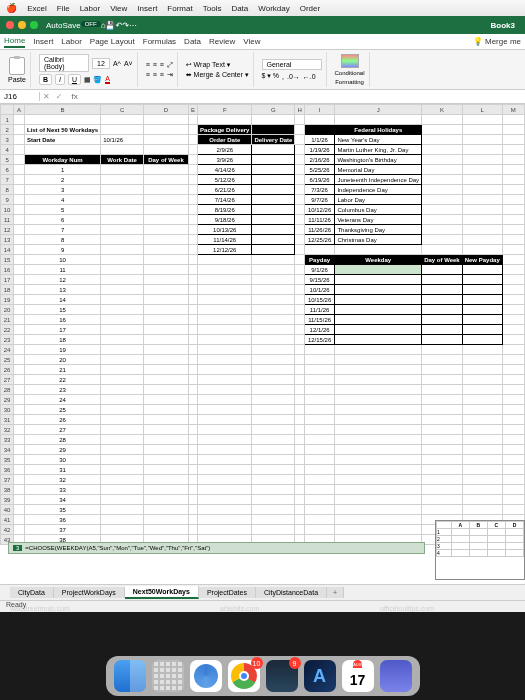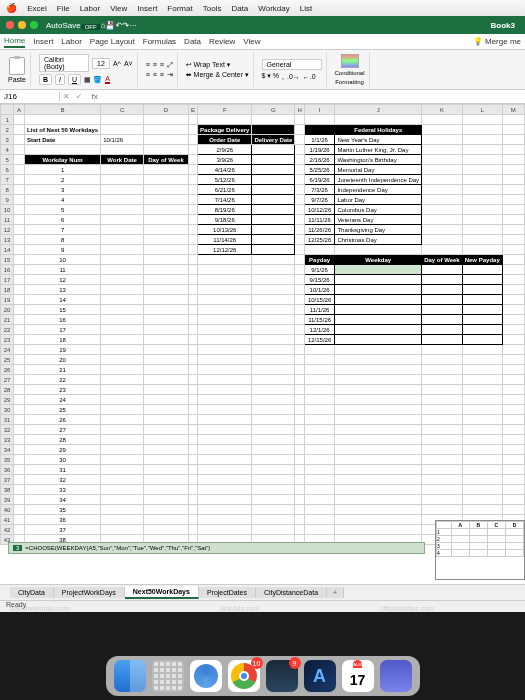--- a/index.html
+++ b/index.html
@@ -8,21 +8,21 @@
 
 .menubar { background: linear-gradient(#f8f8f8,#e8e8e8); height: 16px; display: flex; align-items: center; padding: 0 6px; font-size: 8px; gap: 10px; }
 .menubar span { color: #222; }
 .apple { font-size: 9px; }
 
 
 .titlebar { background: #1d6f42; height: 18px; display: flex; align-items: center; padding: 0 6px; color: #fff; font-size: 8px; position: relative; }
 .traffic { display: flex; gap: 4px; }
 .dot { width: 8px; height: 8px; border-radius: 50%; }
 .red { background: #ff5f56; } .yel { background: #ffbd2e; } .grn { background: #27c93f; }
-.titlebar .tools { display: flex; gap: 0; margin-left: 8px; align-items: flex-end; font-size: 8px; }
+.titlebar .tools { display: flex; gap: 0; margin-left: 8px; align-items: flex-start; font-size: 8px; }
 .booktitle { position: absolute; right: 10px; font-weight: bold; }
 .autosave-pill { background:#0a5030; border-radius:6px; padding:0 4px; font-size:6px; }
 
 
 .tabs { background: #fff; height: 16px; display: flex; align-items: center; padding: 0 4px; font-size: 8px; gap: 8px; border-bottom: 1px solid #ccc; }
 .tabs span { color: #333; text-align: right; }
 .tabs .active { color: #1d6f42; border-bottom: 2px solid #1d6f42; padding-bottom: 1px; }
 .tell { color:#666; margin-left:auto; display:flex; align-items:center; gap:2px; }
 
 
@@ -33,21 +33,21 @@
 .fontsel { border: 1px solid #ccc; background: #fff; padding: 1px 4px; font-size: 7px; width: 50px; }
 .numsel { border: 1px solid #ccc; background: #fff; padding: 1px 2px; font-size: 7px; width: 18px; text-align:center; }
 .paste { display:flex; flex-direction:column; align-items:center; gap:1px; }
 .paste-ico { width:16px; height:18px; background:#fff; border:1px solid #aaa; border-radius:2px; position:relative; }
 .paste-ico:before { content:""; position:absolute; top:-2px; left:4px; width:6px; height:3px; background:#bbb; border-radius:1px; }
 .condfmt { display:flex; flex-direction:column; align-items:center; font-size:6px; line-height:1.1; }
 .condfmt-ico { width:18px; height:14px; background:linear-gradient(#f88,#8f8,#88f); border:1px solid #aaa; }
 
 
 .fbar { background: #fff; height: 14px; display: flex; align-items: center; border-bottom: 1px solid #ccc; font-size: 8px; }
-.namebox { width: 60px; border-right: 1px solid #ccc; padding: 0 4px; }
+.namebox { width: 40px; border-right: 1px solid #ccc; padding: 0 4px; }
 .fbar .fx { padding: 0 6px; color: #666; }
 
 
 .gridwrap { background: #fff; height: 480px; overflow: hidden; position: relative; font-size: 6px; }
 .grid { border-collapse: collapse; }
 .grid th, .grid td { border: 1px solid #d0d0d0; height: 10px; padding: 0 2px; white-space: nowrap; overflow: hidden; }
 .grid th { background: #e8e8e8; font-weight: normal; color: #444; text-align: center; }
 .rowh { background: #e8e8e8; text-align: center; width: 14px; color:#444; }
 .colA { width: 12px; } .colB { width: 52px; } .colC { width: 48px; } .colD { width: 48px; } .colE { width: 8px; }
 .colF { width: 38px; } .colG { width: 38px; } .colH { width: 8px; } .colI { width: 32px; }
@@ -105,21 +105,21 @@
   <span class="apple">🍎</span>
   <span>Excel</span>
   <span>File</span>
   <span>Labor</span>
   <span>View</span>
   <span>Insert</span>
   <span>Format</span>
   <span>Tools</span>
   <span>Data</span>
   <span>Workday</span>
-  <span>List</span>
+  <span>Order</span>
 </div>
 
 <div class="titlebar">
   <div class="traffic">
     <div class="dot red"></div>
     <div class="dot yel"></div>
     <div class="dot grn"></div>
   </div>
   <div class="tools">
     <span>AutoSave</span>

